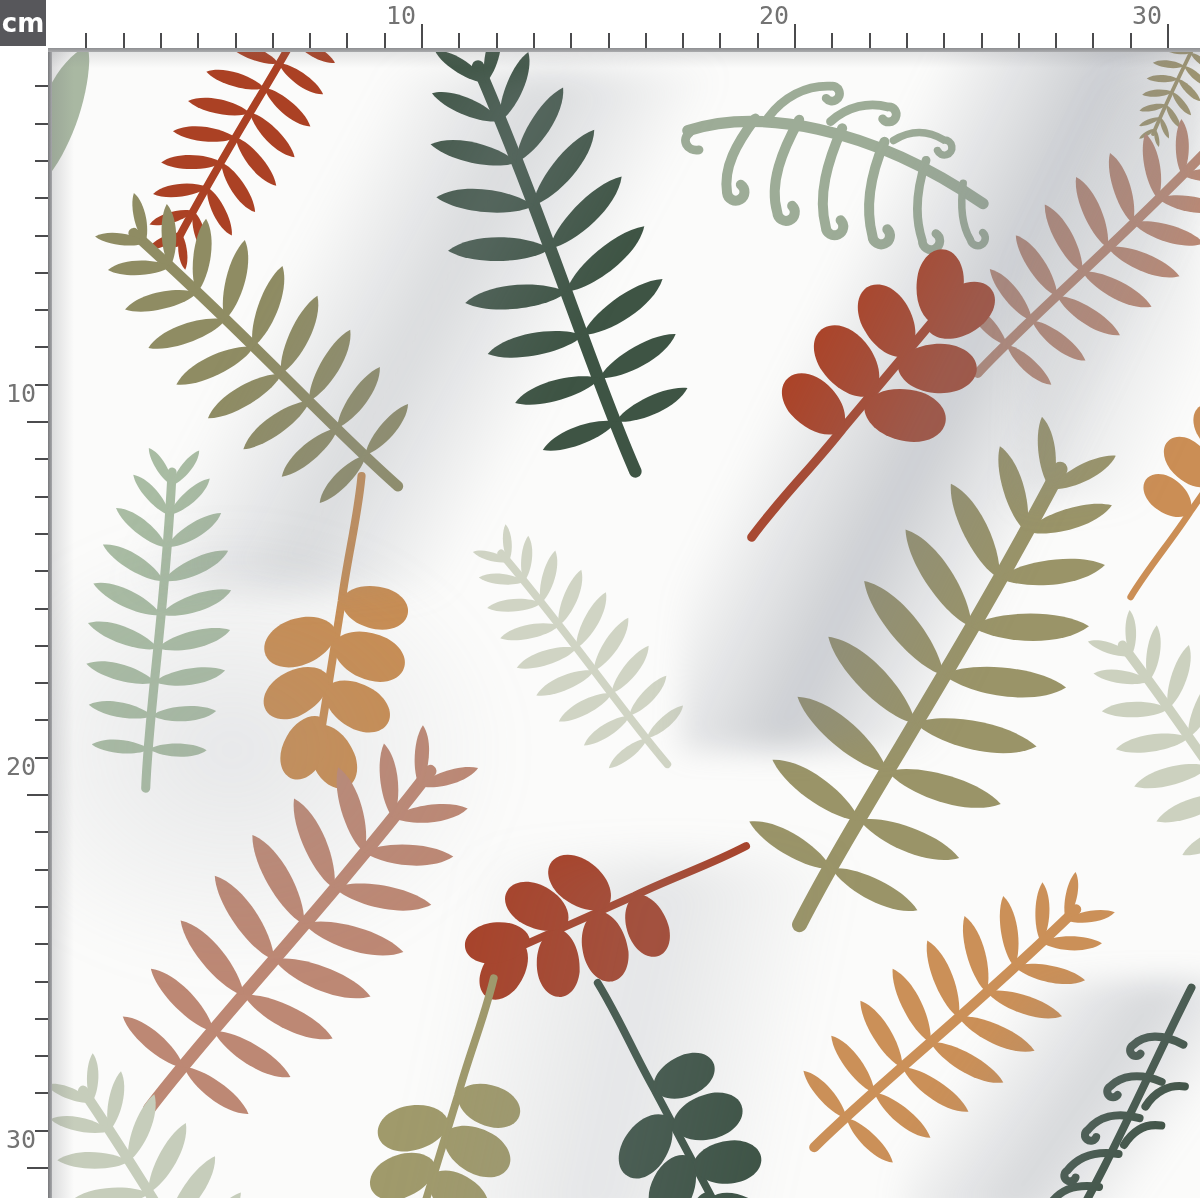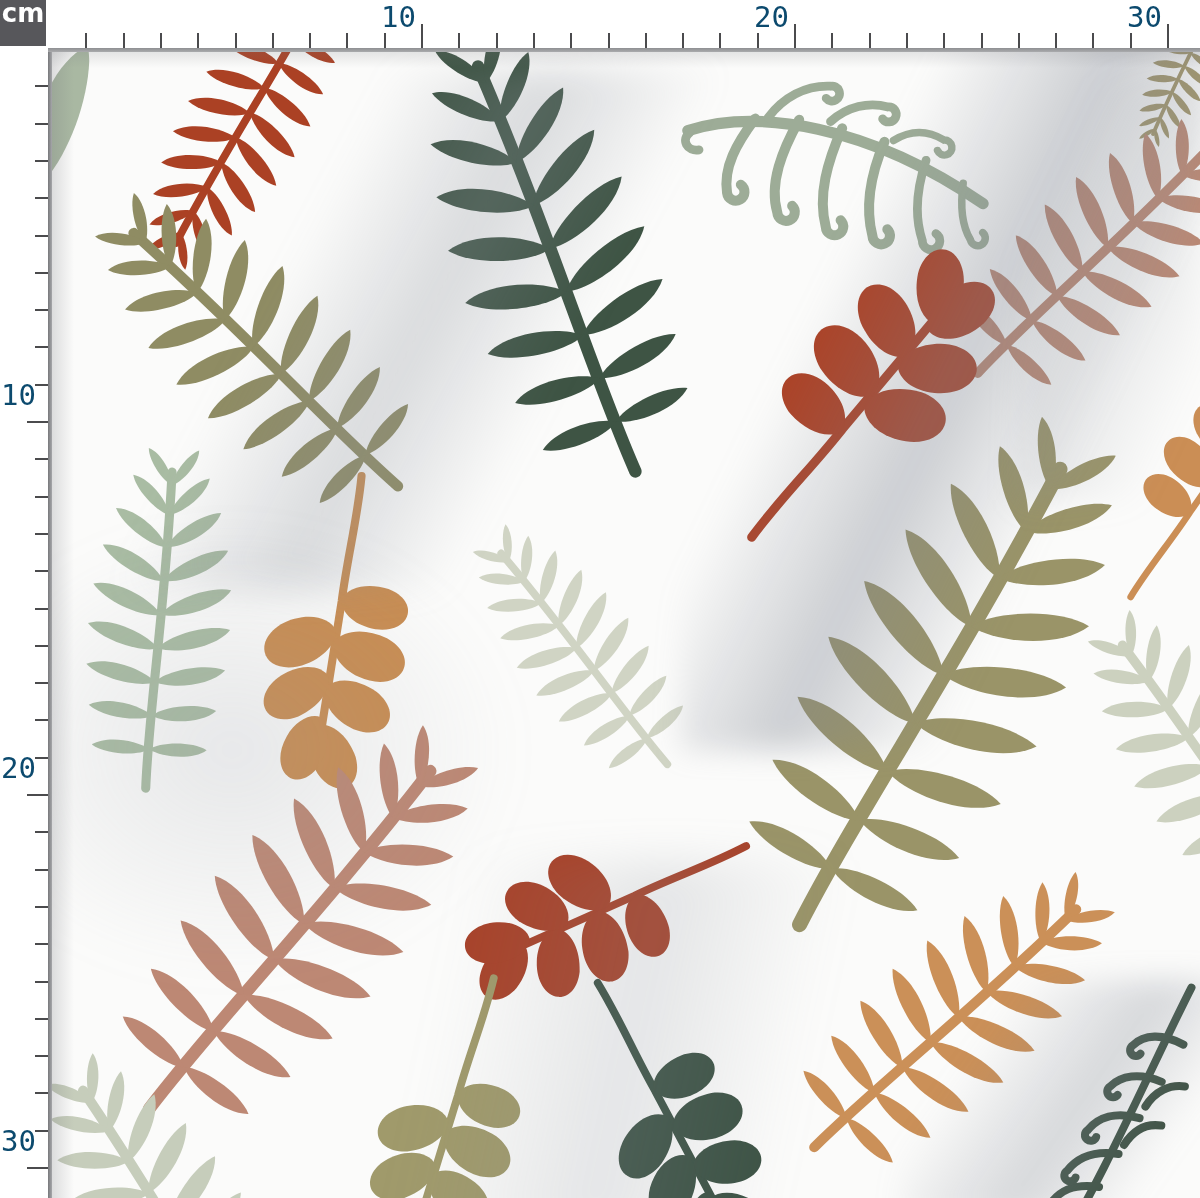--- a/index.html
+++ b/index.html
@@ -28,26 +28,26 @@
   
   .edge-v{position:absolute;left:48px;top:48px;width:4px;height:1150px;
           background:linear-gradient(90deg,#77787b,#a6a7aa);}
   .edge-h{position:absolute;left:48px;top:48px;width:1152px;height:4px;
           background:linear-gradient(180deg,#8e8f92,#aaabad);}
   
   .ruler-top{position:absolute;left:48px;top:0;width:1152px;height:48px;background:#ffffff;}
   .ruler-left{position:absolute;left:0;top:48px;width:48px;height:1150px;background:#ffffff;}
   .corner{position:absolute;left:0;top:0;width:46px;height:46px;background:#57575b;
           border-right:2px solid #ffffff;border-bottom:2px solid #ffffff;
-          display:flex;align-items:flex-start;justify-content:center;}
+          display:flex;align-items:center;justify-content:center;}
   .corner span{color:#ffffff;font-weight:700;font-size:26px;line-height:1;
           font-family:"DejaVu Sans",sans-serif;}
   .tick{position:absolute;background:#4b4b4d;}
-  .rlabel{position:absolute;color:#0c4a6e;font-family:"DejaVu Sans Mono",monospace;
-          font-size:29px;line-height:1.1;}
+  .rlabel{position:absolute;color:#737373;font-family:"DejaVu Sans Mono",monospace;
+          font-size:25px;line-height:1.1;}
   .rlabel.top{top:2px;width:56px;text-align:right;}
   .rlabel.left{width:36px;height:34px;text-align:right;left:0;padding-right:2px;}
 </style>
 </head>
 <body>
 
 <div class="stage">
 
   <div class="fabric"></div>
 

